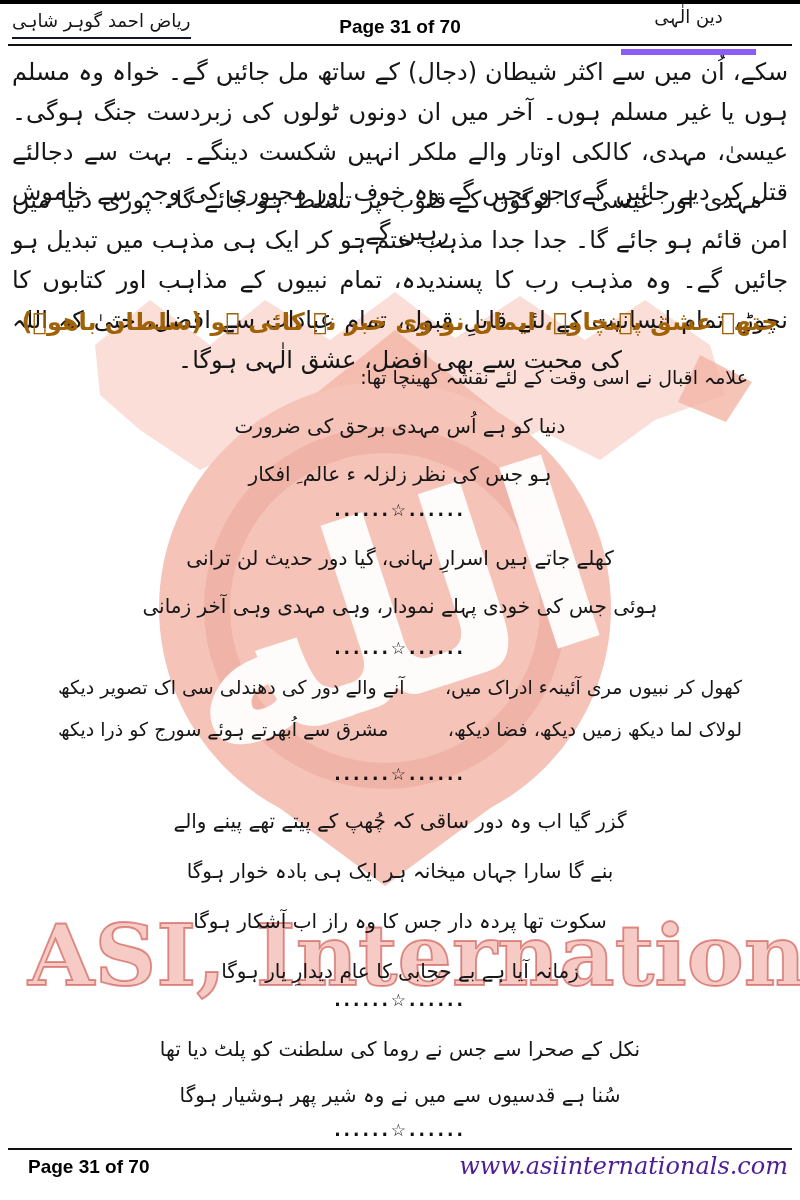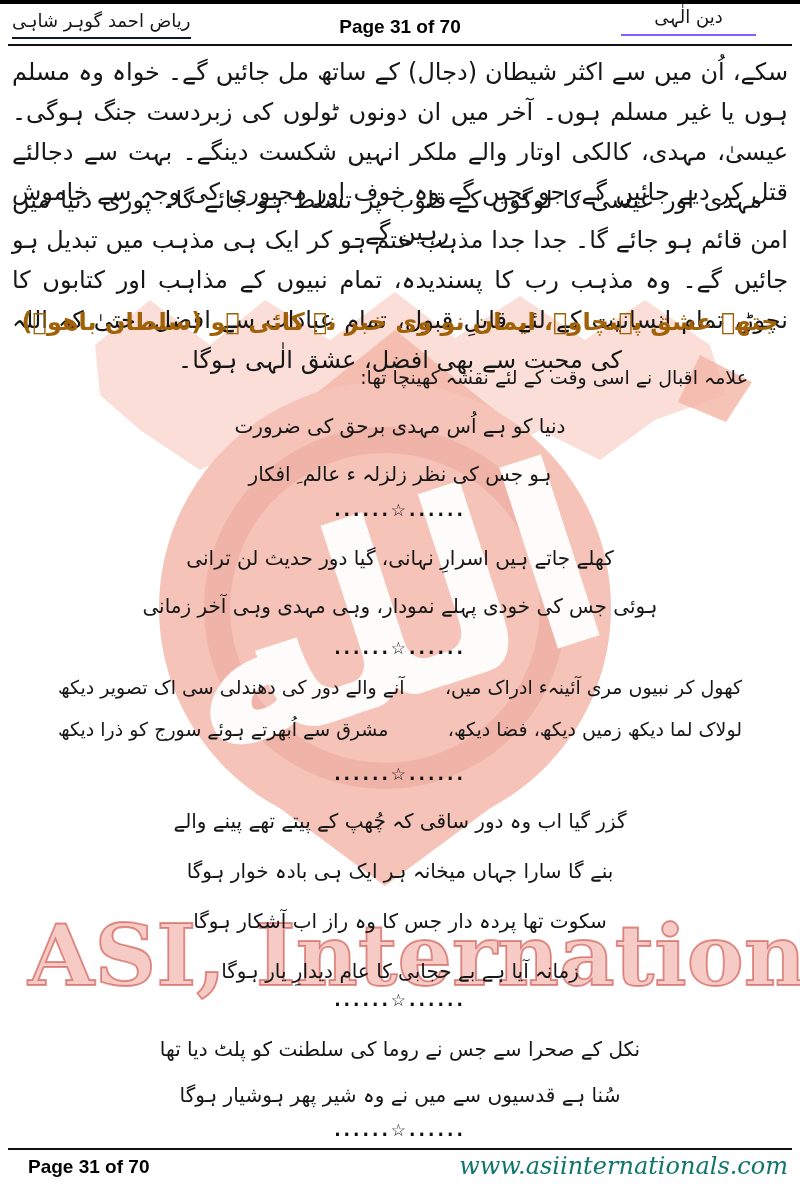--- a/index.html
+++ b/index.html
@@ -8,21 +8,21 @@
   .urdu { direction:rtl; font-family:"DejaVu Sans", sans-serif; color:#161616; }
 
   .topbar { position:absolute; top:0; left:0; width:100%; height:4px; background:#000; z-index:3; }
 
   
   .hdr-author { position:absolute; top:10px; left:12px; min-width:145px; text-align:center;
                 font-size:18px; padding-bottom:6px; border-bottom:2px solid #0f172a; z-index:3; }
   .hdr-page   { position:absolute; top:16px; left:0; width:100%; text-align:center;
                 font-family:"Liberation Sans", sans-serif; font-weight:bold; font-size:19px; color:#000; z-index:3; }
   .hdr-title  { position:absolute; top:6px; right:44px; min-width:135px; text-align:center;
-                font-size:18px; padding-bottom:7px; border-bottom:2px solid #8b5cf6; z-index:3; }
+                font-size:18px; padding-bottom:22px; border-bottom:6px solid #8b5cf6; z-index:3; }
   .hdr-rule   { position:absolute; top:44px; left:8px; width:784px; border-top:2px solid #111; z-index:3; }
 
   
   .para { position:absolute; left:12px; width:776px; font-size:24px; line-height:40px;
           text-align:justify; text-align-last:center; z-index:2; }
   #p1 { top:52px; }
   #p2 { top:180px; text-indent:26px; }
 
   .heading-red { position:absolute; top:308px; left:0; width:100%; text-align:center;
                  font-weight:bold; font-size:24px; color:#a16207; z-index:2; }
@@ -45,21 +45,21 @@
   #s2 { top:638px; }
   #s3 { top:764px; }
   #s4 { top:990px; }
   #s5 { top:1120px; }
 
   
   .ftr-rule { position:absolute; top:1148px; left:8px; width:784px; border-top:2px solid #111; z-index:3; }
   .ftr-page { position:absolute; top:1156px; left:28px; font-family:"Liberation Sans", sans-serif;
               font-weight:bold; font-size:19px; color:#000; z-index:3; }
   .ftr-url  { position:absolute; top:1152px; right:12px; font-family:"DejaVu Serif", serif;
-              font-style:italic; font-size:24px; color:#0f766e; z-index:3; text-decoration:none; }
+              font-style:italic; font-size:24px; color:#4c1d95; z-index:3; text-decoration:none; }
 
   
   .wm-svg { position:absolute; top:0; left:0; z-index:0; }
   .asi { position:absolute; top:902px; left:0; width:100%; text-align:center; white-space:nowrap;
          font-family:"DejaVu Serif", serif; font-weight:bold; font-size:92px;
          color:rgba(238,158,150,0.55); -webkit-text-stroke:2px rgba(198,60,52,0.55);
          transform:scale(0.93,0.92); z-index:1; }
 </style>
 </head>
 <body>

